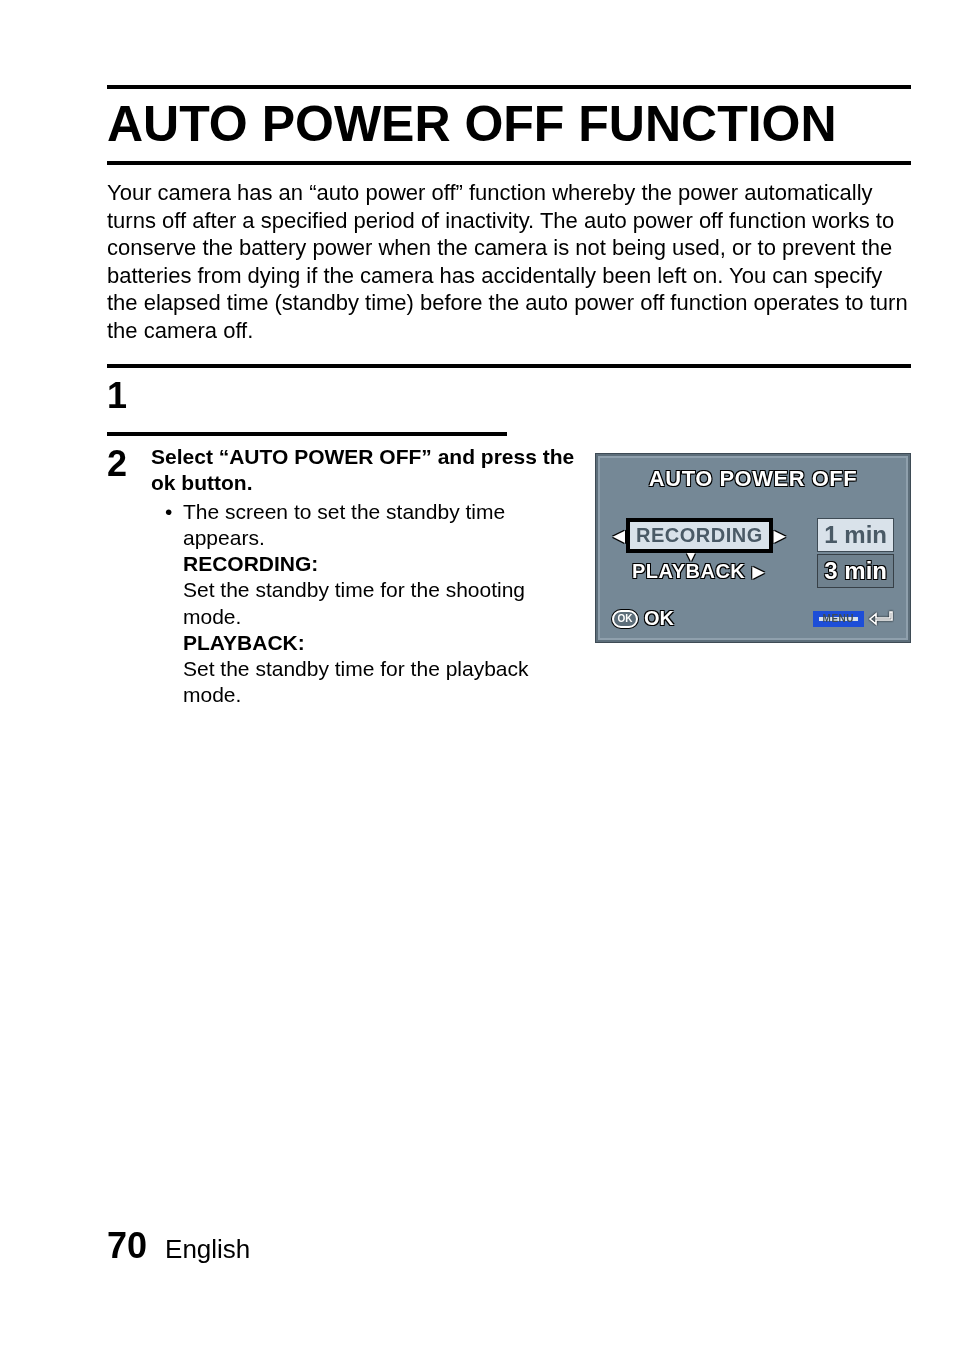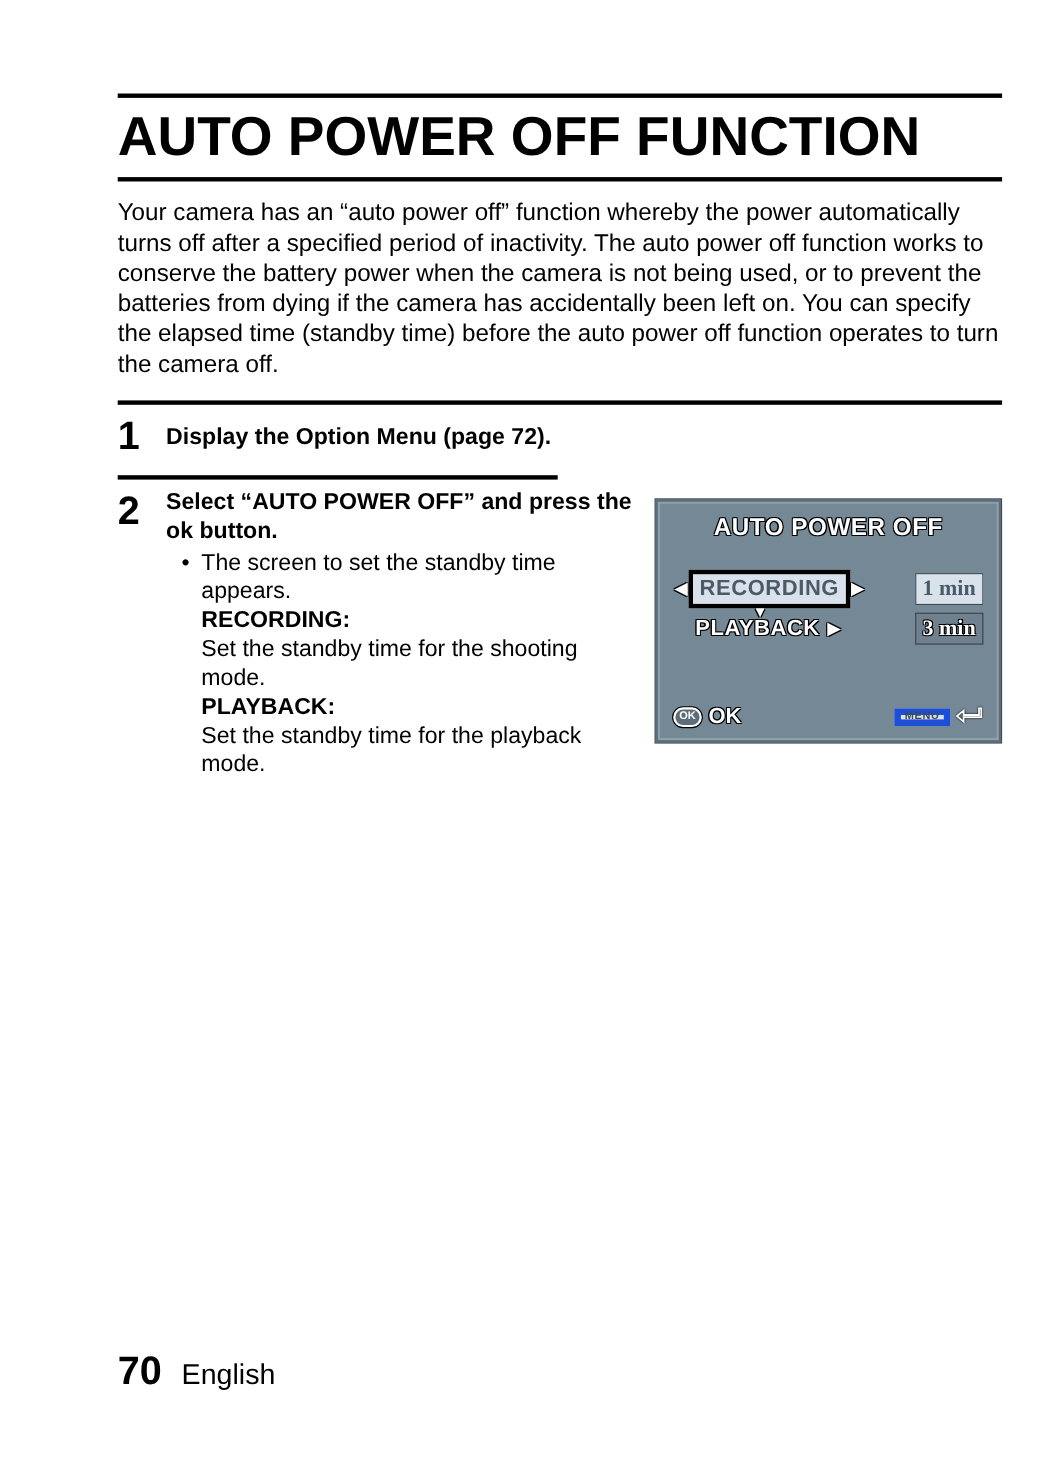--- a/index.html
+++ b/index.html
@@ -94,21 +94,21 @@
     .sub-desc {
       font-size: 21px;
       line-height: 1.25;
       padding-left: 32px;
     }
 
     
     .lcd {
       position: relative;
       width: 314px;
-      height: 221px;
+      height: 188px;
       background: #758896;
       border: 2px solid #5d6e7a;
       box-shadow: inset 0 0 0 2px #8fa0ad, 0 0 0 1px #3e4b55;
       margin-top: 10px;
       color: #fff;
       font-family: Arial, Helvetica, sans-serif;
     }
     .lcd-title {
       position: absolute;
       top: 10px;
@@ -149,24 +149,23 @@
       background: #d9e2ea;
       color: #4a5a66;
       border: 4px solid #000000;
     }
     .lbl-unsel {
       color: #fff;
       text-shadow: -1px -1px 0 #000, 1px -1px 0 #000, -1px 1px 0 #000, 1px 1px 0 #000;
     }
     .val-box {
       padding: 2px 6px;
-      font-size: 20px;
+      font-size: 24px;
       font-weight: 700;
       white-space: nowrap;
-      font-family: Liberation Serif, serif;
     }
     .val-sel {
       background: #d9e2ea;
       color: #4a5a66;
       border: 1px solid #3e4b55;
     }
     .val-unsel {
       color: #ffffff;
       text-shadow: -1px -1px 0 #000, 1px -1px 0 #000, -1px 1px 0 #000, 1px 1px 0 #000;
       border: 1px solid rgba(0,0,0,0.5);
@@ -260,21 +259,20 @@
 
   <hr class="hr-thick">
   <h1 class="title">AUTO POWER OFF FUNCTION</h1>
   <hr class="hr-thick">
 
   <p class="intro">Your camera has an “auto power off” function whereby the power automatically turns off after a specified period of inactivity. The auto power off function works to conserve the battery power when the camera is not being used, or to prevent the batteries from dying if the camera has accidentally been left on. You can specify the elapsed time (standby time) before the auto power off function operates to turn the camera off.</p>
 
   <hr class="hr-step step1-hr">
   <div class="step-row step1">
     <div class="step-num">1</div>
-    <div class="step-body">Display the Option Menu (page 72).</div>
   </div>
 
   <hr class="hr-step step2-hr">
   <div class="step2-wrap">
     <div class="step-row">
       <div class="step-num">2</div>
       <div class="step2-left">
         <div class="step2-head">Select “AUTO POWER OFF” and press the ok button.</div>
         <div class="bullet-row">
           <span class="bullet-dot">•</span>

